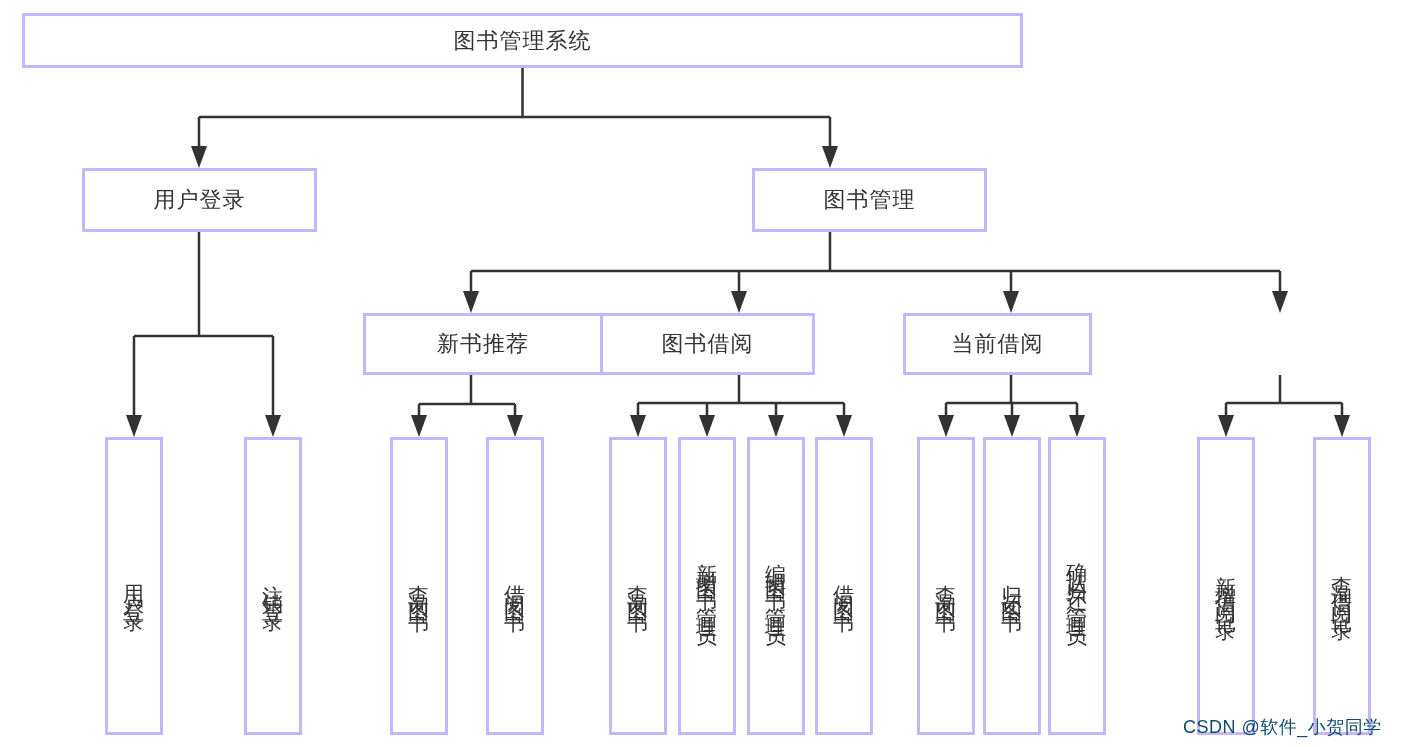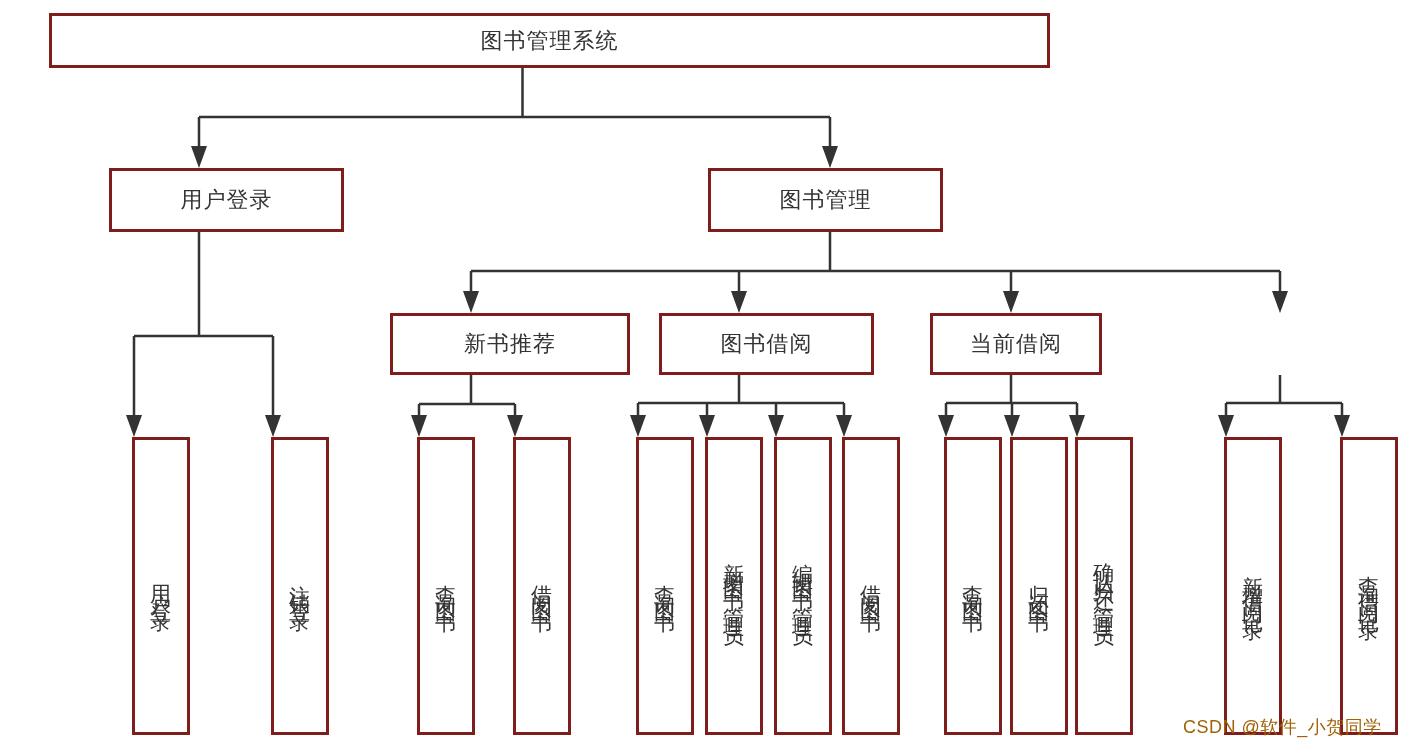--- a/index.html
+++ b/index.html
@@ -6,54 +6,53 @@
   #canvas{
     position:relative;
     width:1405px;height:747px;
     background:#ffffff;
     font-family:"Liberation Sans","DejaVu Sans",sans-serif;
     overflow:hidden;
   }
   .box{
     position:absolute;
     box-sizing:border-box;
-    border:3px solid #7f1d1d;
+    border:3px solid #c4b5fd;
     background:#ffffff;
     display:flex;
     align-items:center;
     justify-content:center;
     color:#333333;
-    margin-left:27px;
   }
   .h-label{font-size:22px;letter-spacing:1px;white-space:nowrap;}
   .leaf .v-text{
     writing-mode:vertical-rl;
     font-size:21px;
     letter-spacing:9px;
     line-height:1;
     color:#333333;
   }
   #connectors{position:absolute;left:0;top:0;z-index:0;}
   .box{z-index:1;}
   #watermark{
     position:absolute;
     left:1183px;top:715px;
     z-index:2;
     font-size:18px;
     letter-spacing:0.5px;
-    color:#a16207;
+    color:#0c4a6e;
     white-space:nowrap;
   }
   
   #root-box   {left:22px;  top:13px;  width:1001px;height:55px;}
   #l2-0       {left:82px;  top:168px; width:235px; height:64px;}
-  #l2-1       {left:681px; top:168px; width:235px; height:64px;}
+  #l2-1       {left:752px; top:168px; width:235px; height:64px;}
   #l3-0       {left:363px; top:313px; width:240px; height:62px;}
-  #l3-1       {left:632px; top:313px; width:215px; height:62px;}
-  #l3-2       {left:903px; top:313px; width:172px; height:62px;}
+  #l3-1       {left:600px; top:313px; width:215px; height:62px;}
+  #l3-2       {left:903px; top:313px; width:189px; height:62px;}
   #l3-3       {left:1173px;top:313px; width:217px; height:62px;}
   .leaf       {top:437px;  width:58px; height:298px;}
   #leaf-0 {left:105px;}  #leaf-1 {left:244px;}
   #leaf-2 {left:390px;}  #leaf-3 {left:486px;}
   #leaf-4 {left:609px;}  #leaf-5 {left:678px;}
   #leaf-6 {left:747px;}  #leaf-7 {left:815px;}
   #leaf-8 {left:917px;}  #leaf-9 {left:983px;}
   #leaf-10{left:1048px;}
   #leaf-11{left:1197px;} #leaf-12{left:1313px;}
 </style>

